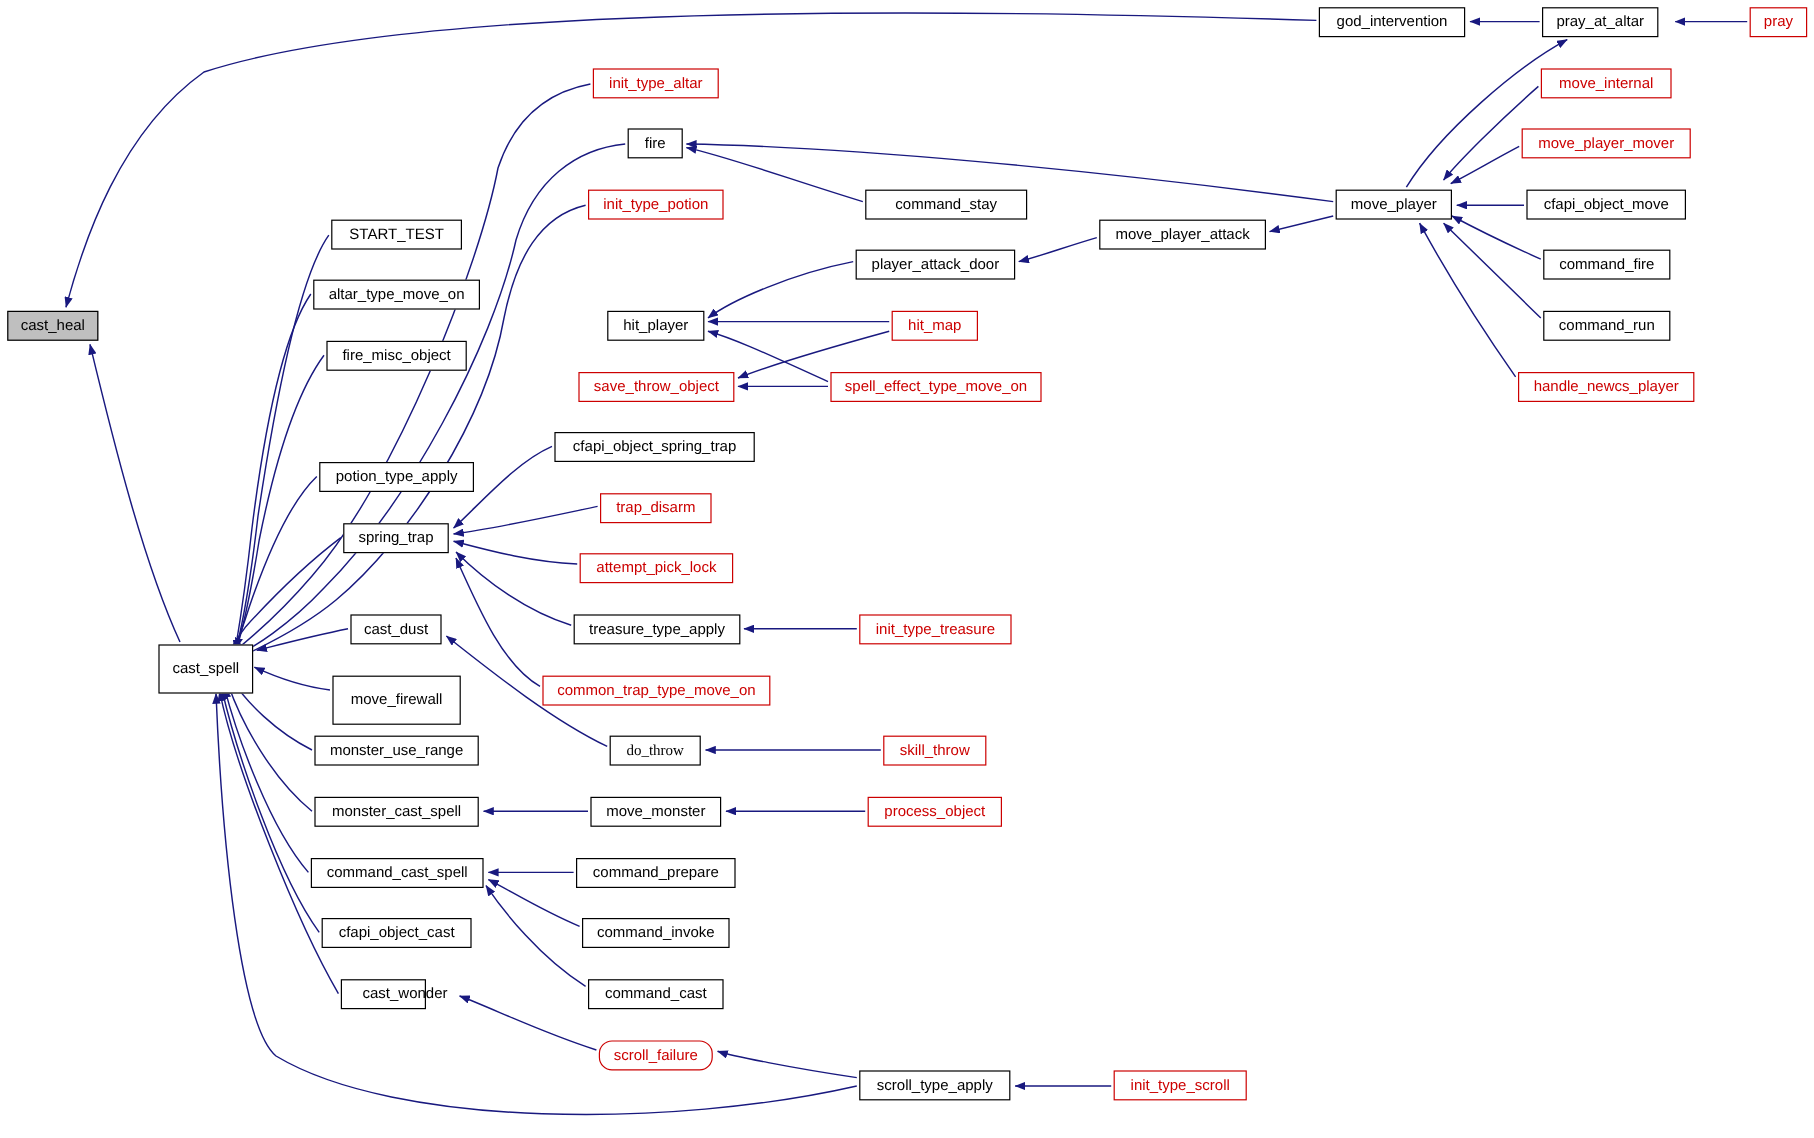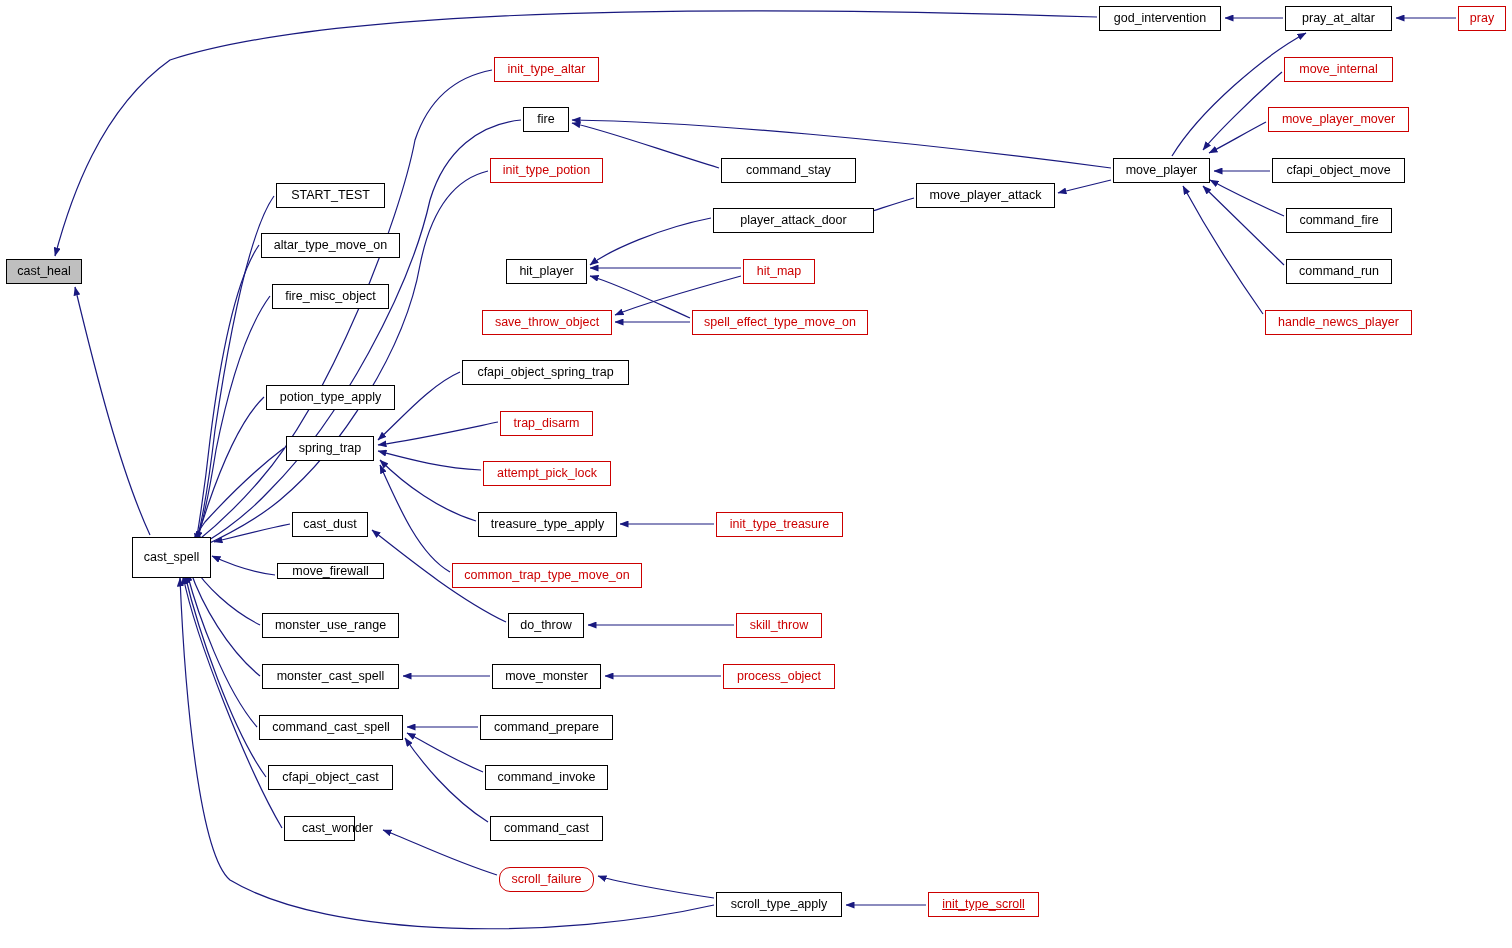--- a/index.html
+++ b/index.html
@@ -130,21 +130,21 @@
       <path d="M926,905 L846,905"></path>
     </g>
   </svg>
 
   <div class="node current" style="left:6px;top:259px;width:76px;height:25px;">
       <span>cast_heal</span>
     </div>
   <div class="node" style="left:1099px;top:6px;width:122px;height:25px;">
       <span>god_intervention</span>
     </div>
-  <div class="node" style="left:1285px;top:6px;width:107px;height:25px;">
+  <div class="node" style="left:1285px;top:6px;width:97px;height:25px;">
       <span>pray_at_altar</span>
     </div>
   <div class="node red" style="left:1458px;top:6px;width:48px;height:25px;">
       <span>pray</span>
     </div>
   <div class="node red" style="left:494px;top:57px;width:105px;height:25px;">
       <span>init_type_altar</span>
     </div>
   <div class="node red" style="left:1284px;top:57px;width:109px;height:25px;">
       <span>move_internal</span>
@@ -166,21 +166,21 @@
     </div>
   <div class="node" style="left:1272px;top:158px;width:133px;height:25px;">
       <span>cfapi_object_move</span>
     </div>
   <div class="node" style="left:276px;top:183px;width:109px;height:25px;">
       <span>START_TEST</span>
     </div>
   <div class="node" style="left:916px;top:183px;width:139px;height:25px;">
       <span>move_player_attack</span>
     </div>
-  <div class="node" style="left:713px;top:208px;width:161px;height:25px;">
+  <div class="node" style="left:713px;top:208px;width:133px;height:25px;">
       <span>player_attack_door</span>
     </div>
   <div class="node" style="left:1286px;top:208px;width:106px;height:25px;">
       <span>command_fire</span>
     </div>
   <div class="node" style="left:261px;top:233px;width:139px;height:25px;">
       <span>altar_type_move_on</span>
     </div>
   <div class="node" style="left:506px;top:259px;width:81px;height:25px;">
       <span>hit_player</span>
@@ -223,30 +223,30 @@
     </div>
   <div class="node red" style="left:716px;top:512px;width:127px;height:25px;">
       <span>init_type_treasure</span>
     </div>
   <div class="node" style="left:292px;top:512px;width:76px;height:25px;">
       <span>cast_dust</span>
     </div>
   <div class="node" style="left:132px;top:537px;width:79px;height:41px;">
       <span>cast_spell</span>
     </div>
-  <div class="node" style="left:277px;top:563px;width:107px;height:16px;">
+  <div class="node" style="left:277px;top:563px;width:107px;height:41px;">
       <span>move_firewall</span>
     </div>
   <div class="node red" style="left:452px;top:563px;width:190px;height:25px;">
       <span>common_trap_type_move_on</span>
     </div>
   <div class="node" style="left:262px;top:613px;width:137px;height:25px;">
       <span>monster_use_range</span>
     </div>
-  <div class="node" style="left:508px;top:613px;width:76px;height:25px;">
+  <div class="node" style="left:508px;top:613px;width:76px;height:25px;font-family:Liberation Serif, serif;">
       <span>do_throw</span>
     </div>
   <div class="node red" style="left:736px;top:613px;width:86px;height:25px;">
       <span>skill_throw</span>
     </div>
   <div class="node" style="left:262px;top:664px;width:137px;height:25px;">
       <span>monster_cast_spell</span>
     </div>
   <div class="node" style="left:492px;top:664px;width:109px;height:25px;">
       <span>move_monster</span>
@@ -271,17 +271,17 @@
     </div>
   <div class="node" style="left:490px;top:816px;width:113px;height:25px;">
       <span>command_cast</span>
     </div>
   <div class="node red" style="left:499px;top:867px;width:95px;height:25px;border-radius:11px;">
       <span>scroll_failure</span>
     </div>
   <div class="node" style="left:716px;top:892px;width:126px;height:25px;">
       <span>scroll_type_apply</span>
     </div>
-  <div class="node red" style="left:928px;top:892px;width:111px;height:25px;text-decoration:underline;">
+  <div class="node red" style="left:928px;top:892px;width:111px;height:25px;">
       <span>init_type_scroll</span>
     </div>
 
 </div>
 
 </body></html>

